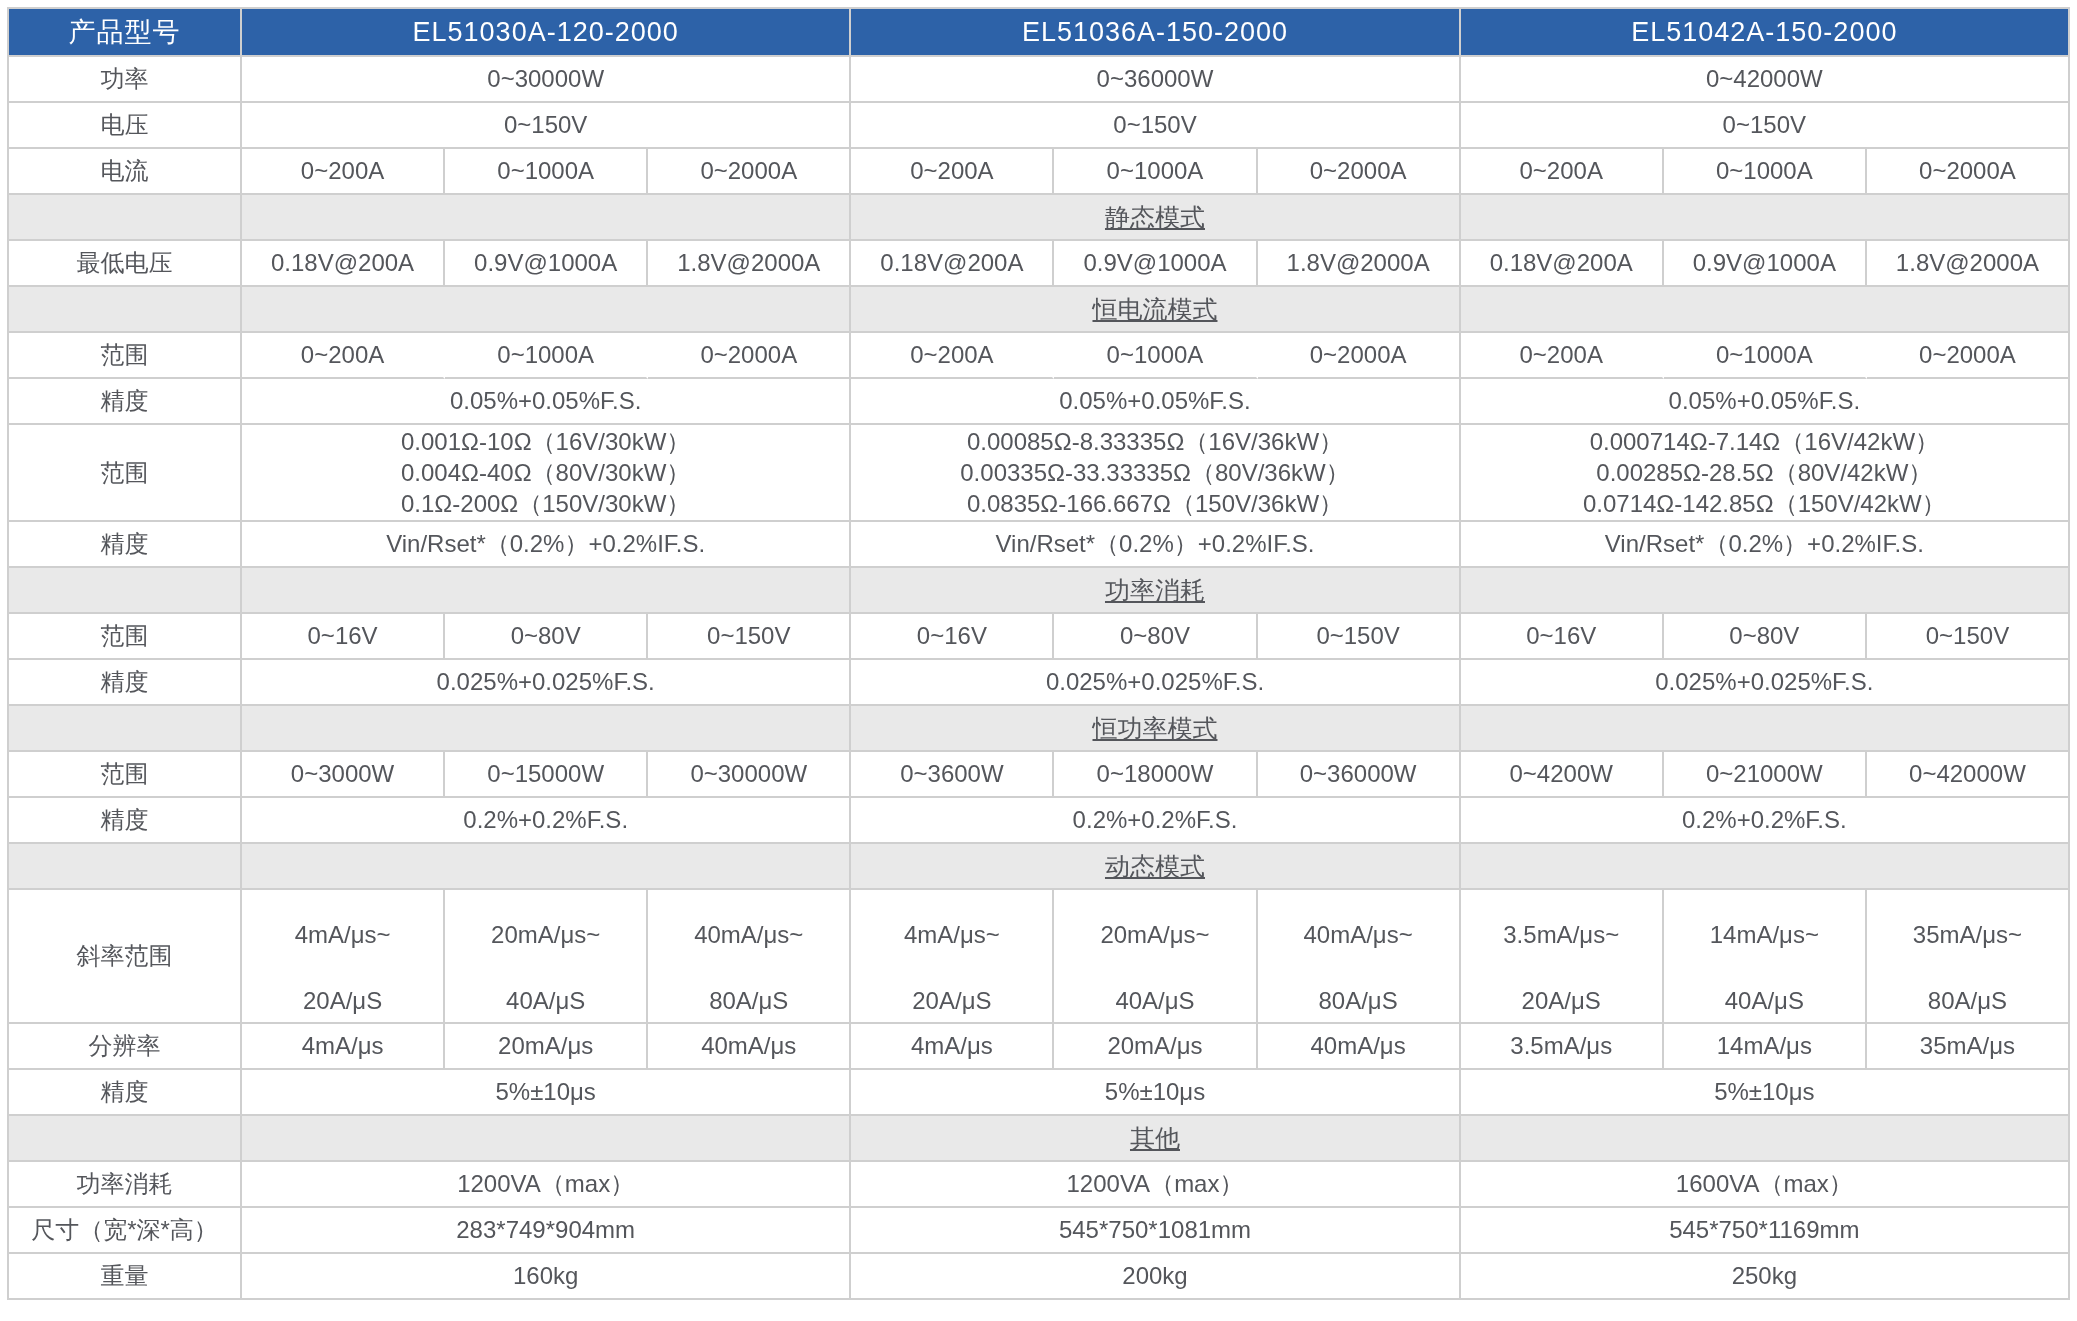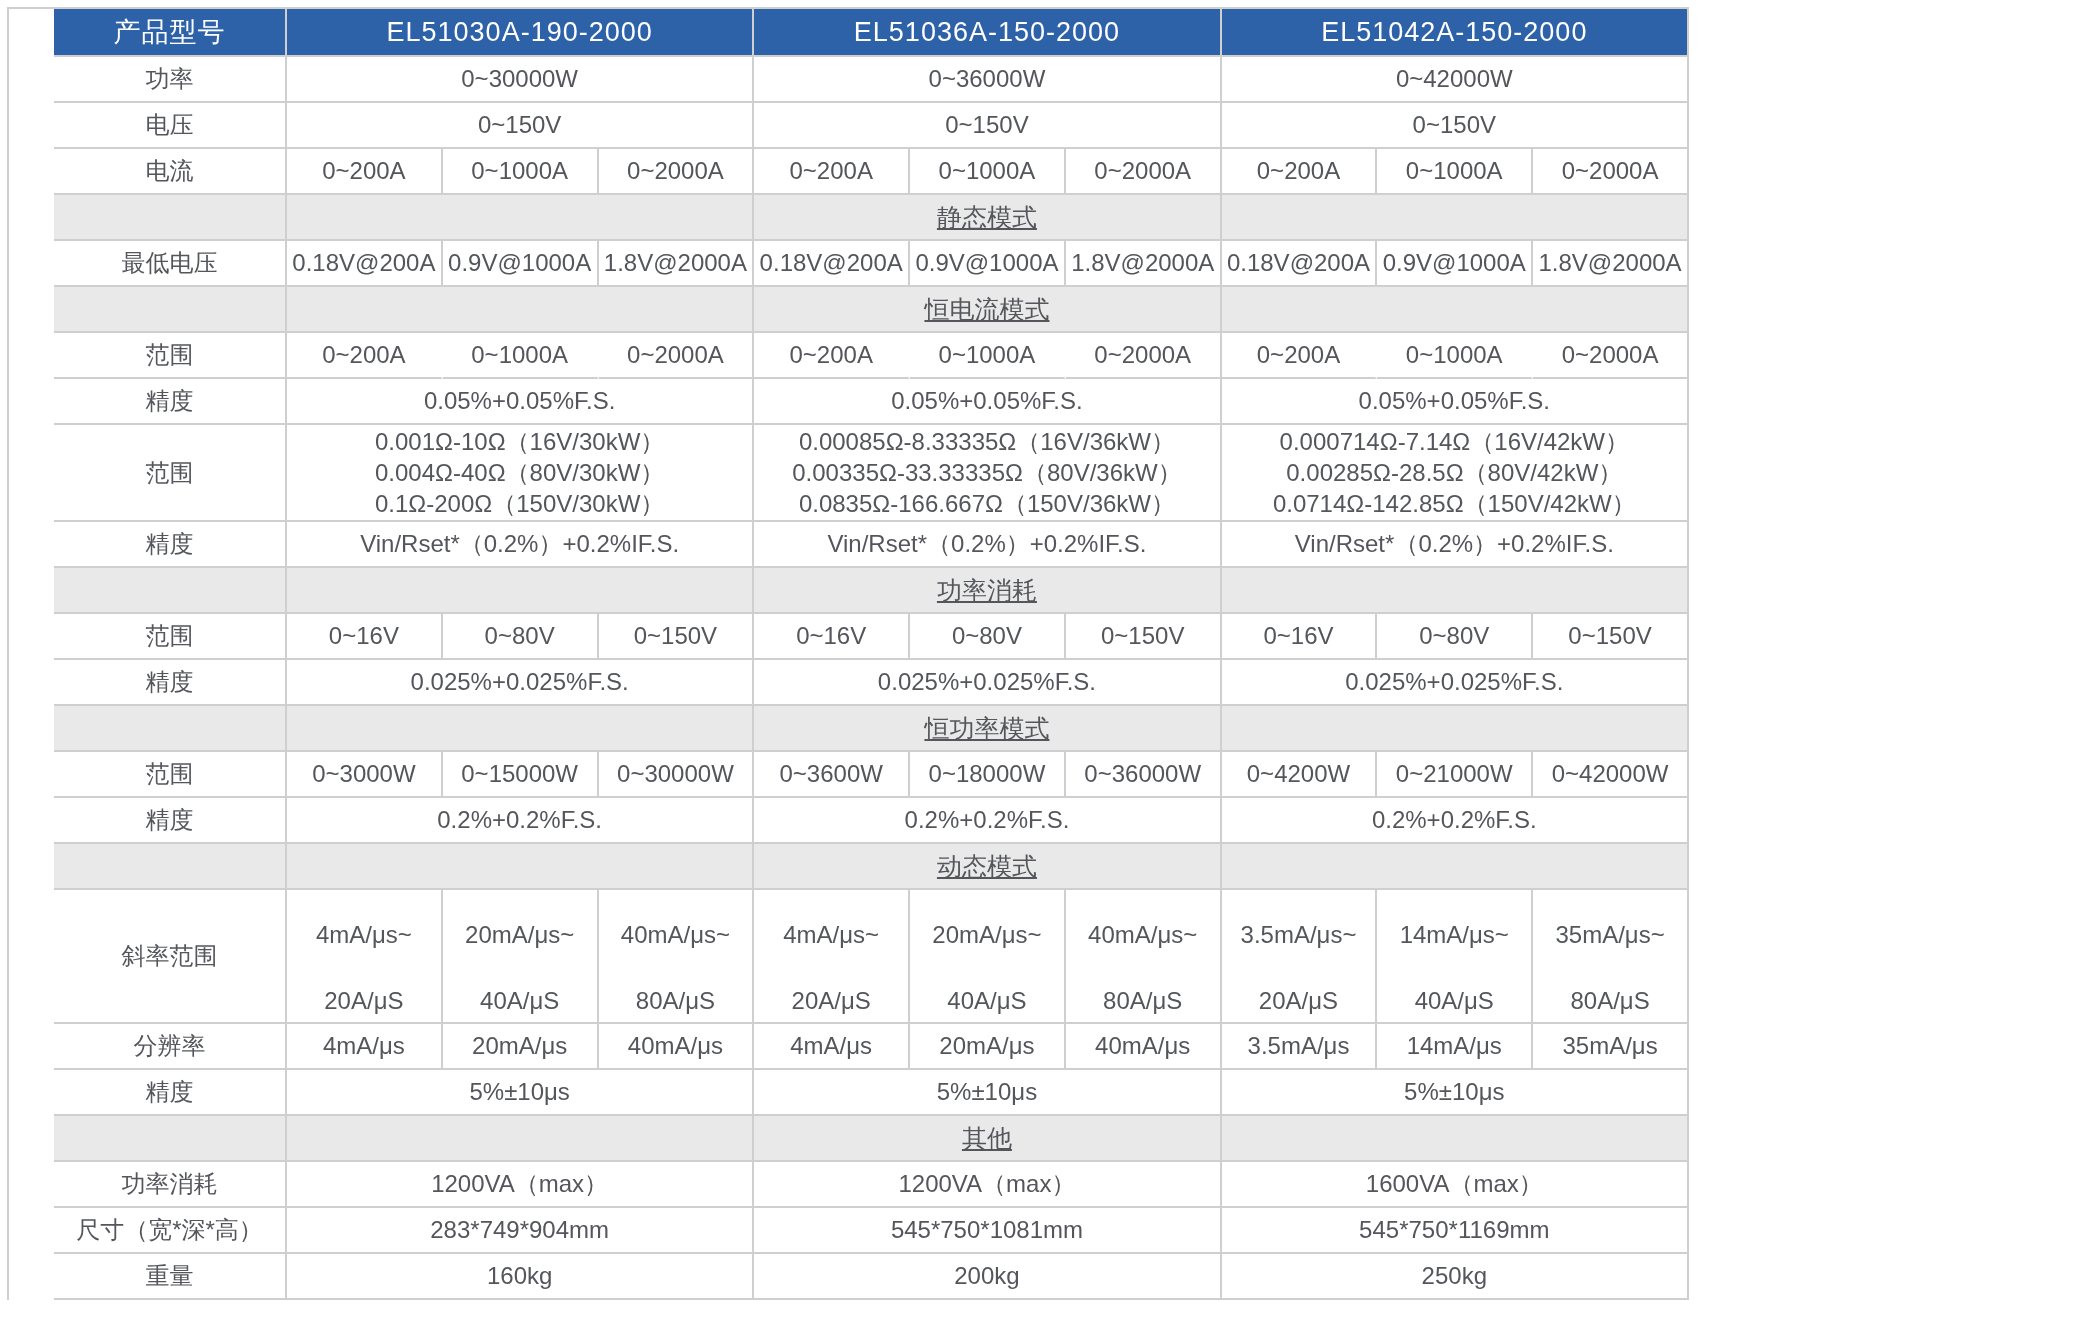--- a/index.html
+++ b/index.html
@@ -12,24 +12,23 @@
   }
   *{box-sizing:border-box;}
   html,body{margin:0;padding:0;}
   body{
     width:2077px;height:1321px;overflow:hidden;background:#fff;
     font-family:"Liberation Sans","DejaVu Sans",sans-serif;
   }
   .wrap{padding:7px;}
   table{
     border-collapse:separate;border-spacing:0;table-layout:fixed;
-    width:1682px;
+    width:2063px;
     border-top:2px solid var(--border);
     border-left:2px solid var(--border);
-    padding-left:45px;
   }
   col.lblcol{width:233px;}
   td,th{
     border-right:2px solid var(--border);
     border-bottom:2px solid var(--border);
     text-align:center;vertical-align:middle;
     color:var(--body-text);background:var(--row-bg);
     font-size:24px;font-weight:400;
     padding:0 4px;overflow:hidden;white-space:nowrap;
   }
@@ -59,21 +58,21 @@
         <col>
         <col>
         <col>
         <col>
         <col>
   </colgroup>
 
   <tbody>
         <tr class="hdr">
     <th>产品型号</th>
-    <th colspan="3">EL51030A-190-2000</th>
+    <th colspan="3">EL51030A-120-2000</th>
     <th colspan="3">EL51036A-150-2000</th>
     <th colspan="3">EL51042A-150-2000</th>
   </tr>
 
   <tr class="r">
     <td class="lbl">功率</td>
     <td colspan="3">0~30000W</td>
     <td colspan="3">0~36000W</td>
     <td colspan="3">0~42000W</td>
   </tr>

